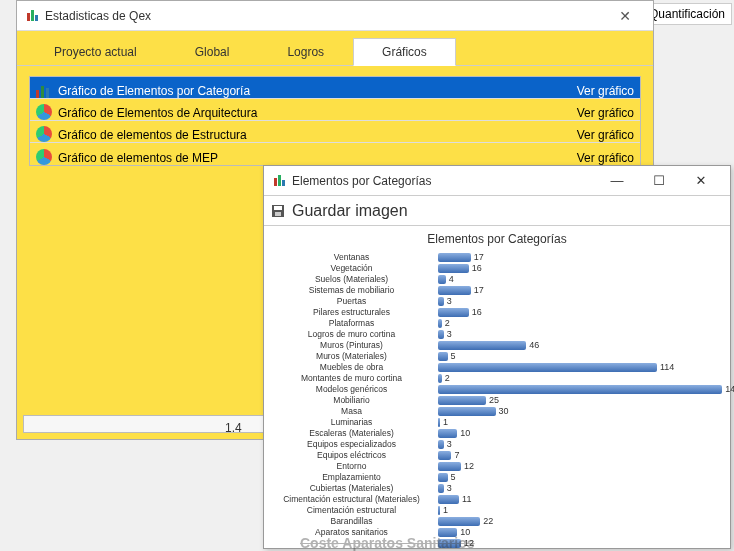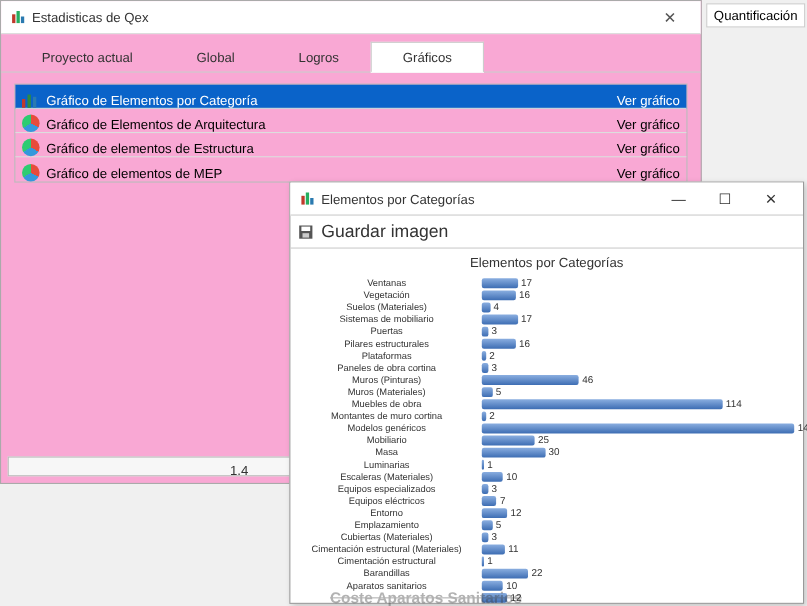--- a/index.html
+++ b/index.html
@@ -1,21 +1,21 @@
 <!DOCTYPE html>
 <html><head>
 <meta charset="utf-8">
 <style>
 * { box-sizing: border-box; margin: 0; padding: 0; font-family: "Segoe UI", Tahoma, sans-serif; }
 body { background: #f0f0f0; width: 734px; height: 551px; position: relative; overflow: hidden; }
 
 
 .win-stats {
-  position: absolute; left: 0; top: 0; width: 638px; height: 440px;
-  background: #f9a8d4; border: 1px solid #aaa;
+  position: absolute; left: 16px; top: 0; width: 638px; height: 440px;
+  background: #fde047; border: 1px solid #aaa;
 }
 .win-titlebar {
   height: 30px; display: flex; align-items: center; padding: 0 8px;
   border-bottom: 1px solid #ddd; background: #fff;
 }
 .app-icon { display:inline-flex; margin-right:6px; }
 .win-title { font-size: 12px; color: #333; flex: 1; }
 .win-close { width: 40px; text-align: center; font-size: 14px; color: #555; cursor: pointer; }
 .tabs { display: flex; padding: 6px 8px 0 8px; gap: 0; border-bottom: 1px solid #ccc; }
 .tab {
@@ -210,21 +210,21 @@
           <div class="hbar-row">
             <span class="hbar-label">Puertas</span>
           </div>
           <div class="hbar-row">
             <span class="hbar-label">Pilares estructurales</span>
           </div>
           <div class="hbar-row">
             <span class="hbar-label">Plataformas</span>
           </div>
           <div class="hbar-row">
-            <span class="hbar-label">Paneles de obra cortina</span>
+            <span class="hbar-label">Logros de muro cortina</span>
           </div>
           <div class="hbar-row">
             <span class="hbar-label">Muros (Pinturas)</span>
           </div>
           <div class="hbar-row">
             <span class="hbar-label">Muros (Materiales)</span>
           </div>
           <div class="hbar-row">
             <span class="hbar-label">Muebles de obra</span>
           </div>

